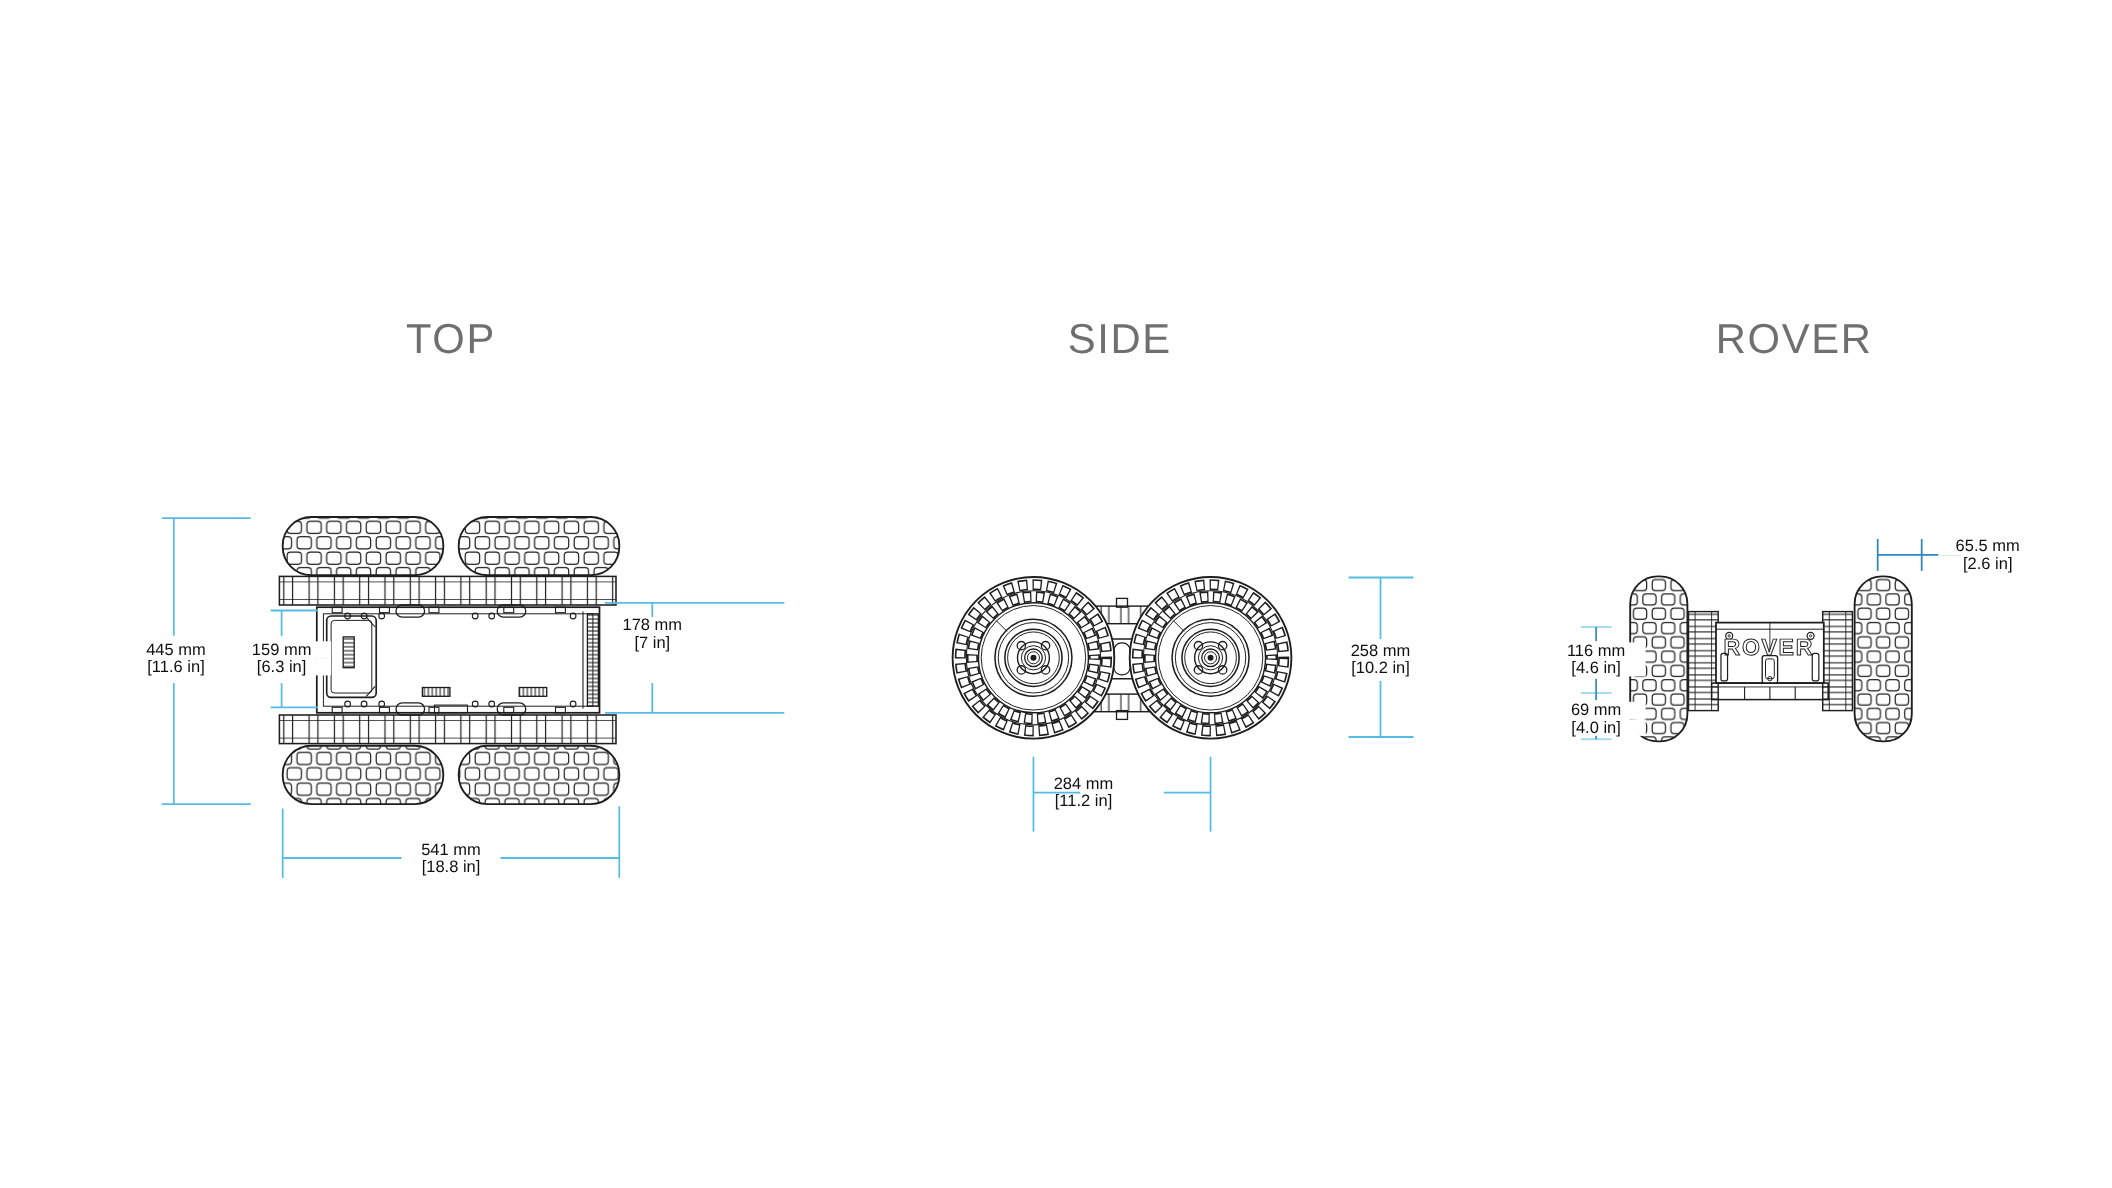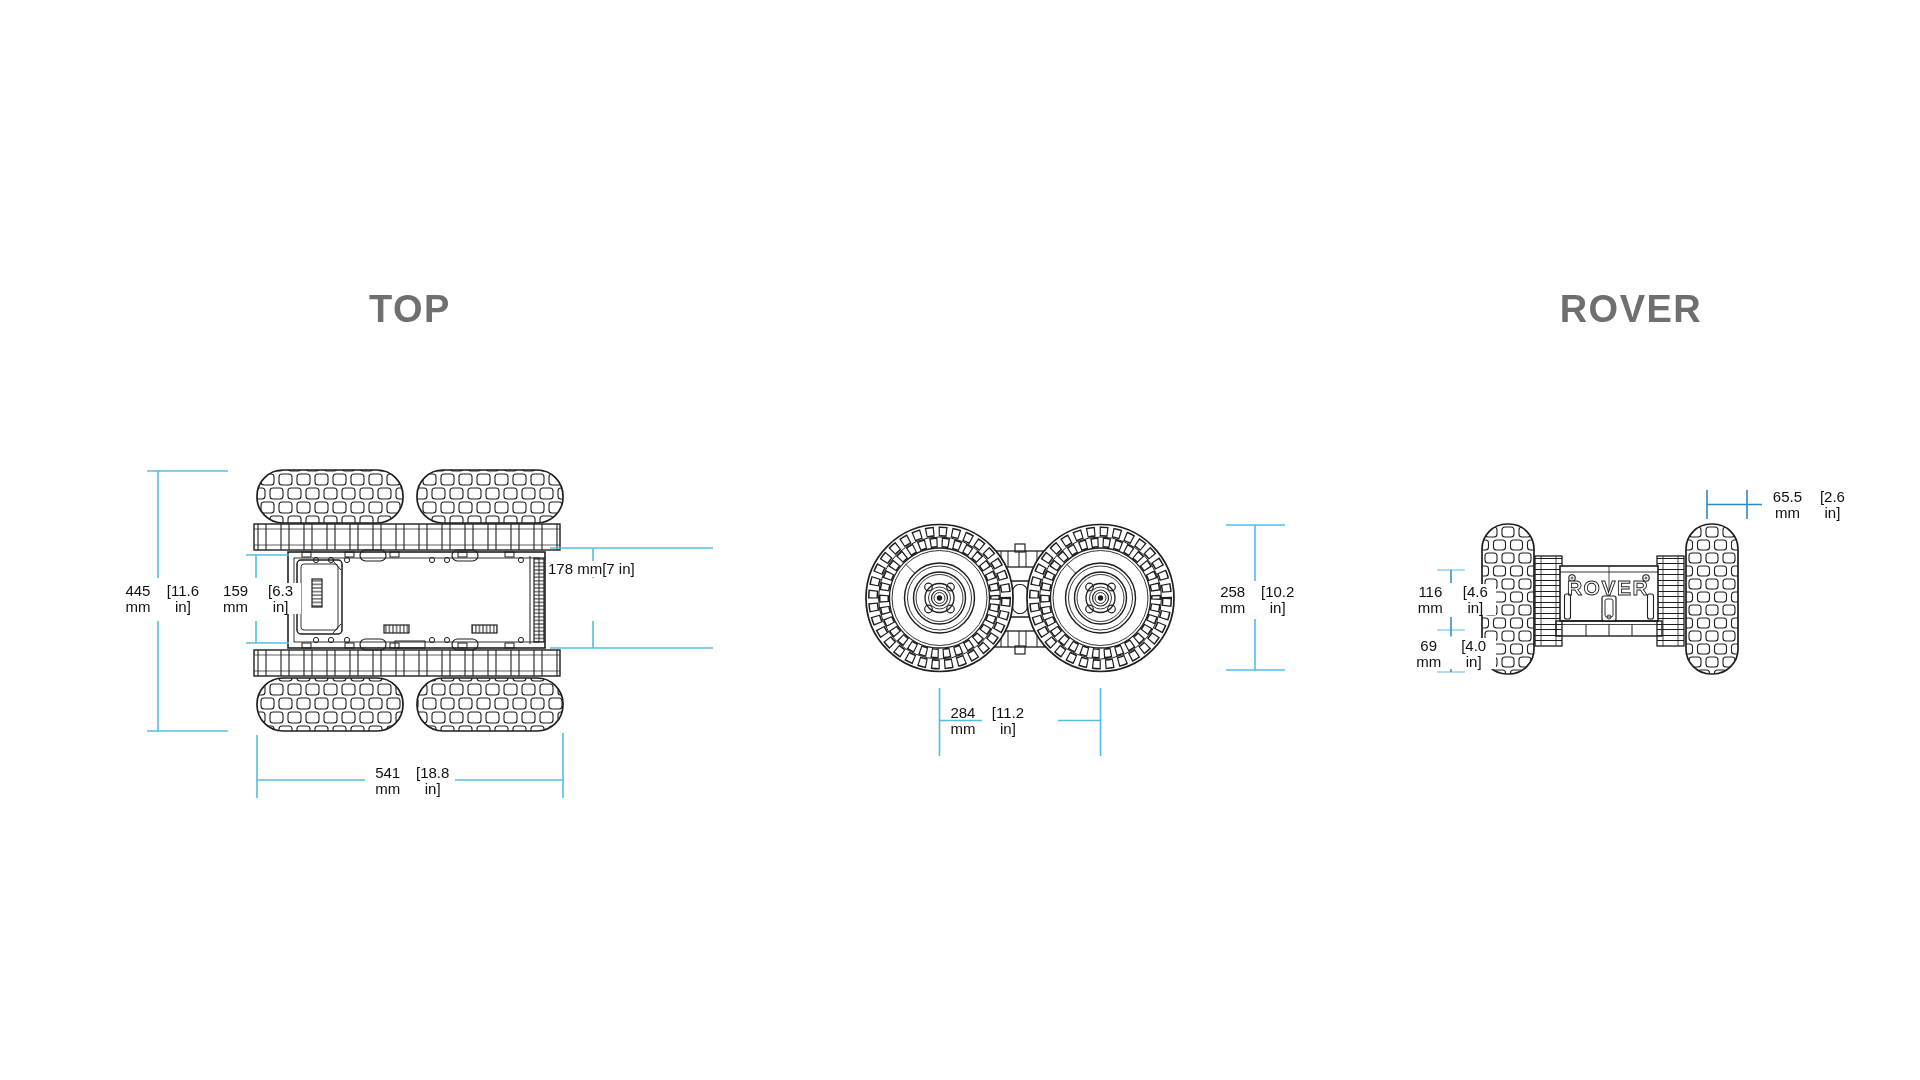--- a/index.html
+++ b/index.html
@@ -1,30 +1,31 @@
 <!DOCTYPE html>
 <html><head>
 <meta charset="utf-8">
 <style>
   html,body{margin:0;padding:0;background:#fff;}
   .canvas{position:relative;width:1920px;height:1080px;background:#ffffff;overflow:hidden;
           font-family:"Liberation Sans",sans-serif;}
   .view-label{position:absolute;width:260px;text-align:center;font-size:38px;
-              letter-spacing:1.5px;color:#6f6f6f;font-weight:700;}
+              letter-spacing:1.5px;color:#6f6f6f;font-weight:400;}
   .dim-text{position:absolute;width:90px;text-align:center;font-size:15px;
-            line-height:15.5px;color:#101010;display:flex;}
+            line-height:15.5px;color:#101010;display:flex;flex-direction:column;}
   .dim-text span{display:block;background:#fff;}
   .view-svg{position:absolute;}
 </style>
 </head>
 <body>
 
 <div class="canvas">
 
   <div class="view-label" style="left:280px;top:288px">TOP</div>
+  <div class="view-label" style="left:888px;top:288px">SIDE</div>
   <div class="view-label" style="left:1501px;top:288px">ROVER</div>
 
   <svg class="view-svg" style="left:130px;top:450px" width="600" height="360" viewBox="130 450 600 360">
     <defs>
       <pattern id="knobT" x="259" y="472" width="18" height="28" patternUnits="userSpaceOnUse">
         <rect x="2" y="2" width="13" height="11" rx="3" fill="none" stroke="#1e1e1e" stroke-width="1.1"></rect>
         <rect x="-7" y="16" width="13" height="11" rx="3" fill="none" stroke="#1e1e1e" stroke-width="1.1"></rect>
         <rect x="11" y="16" width="13" height="11" rx="3" fill="none" stroke="#1e1e1e" stroke-width="1.1"></rect>
       </pattern>
       <pattern id="slatV" x="254" y="524" width="23" height="26" patternUnits="userSpaceOnUse">

